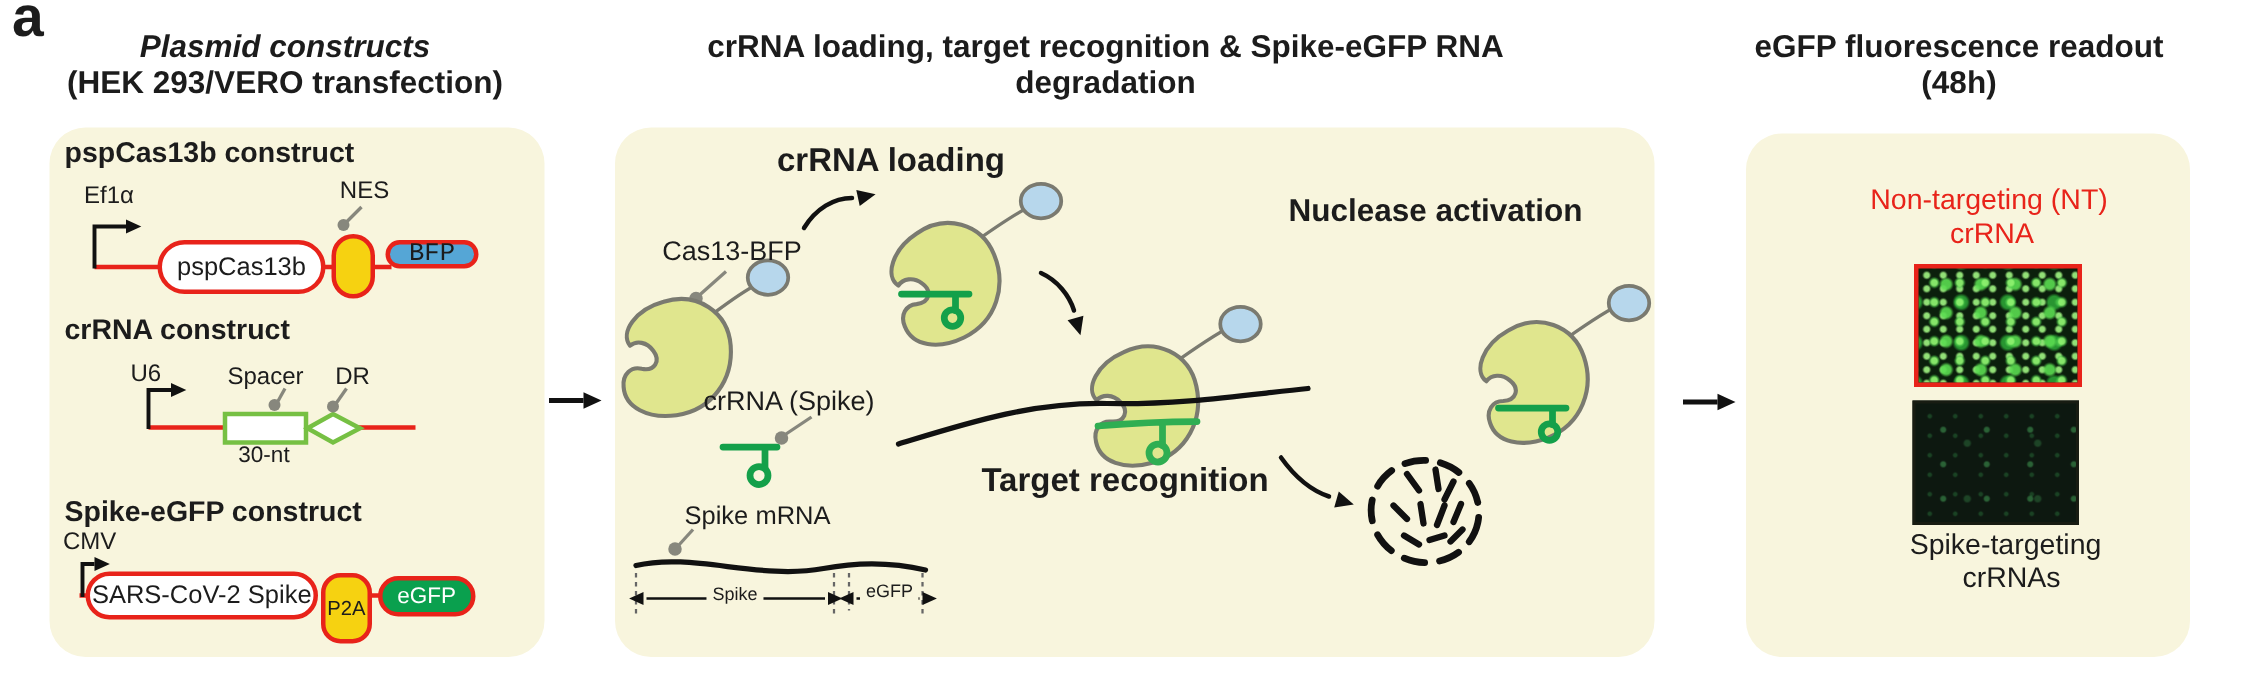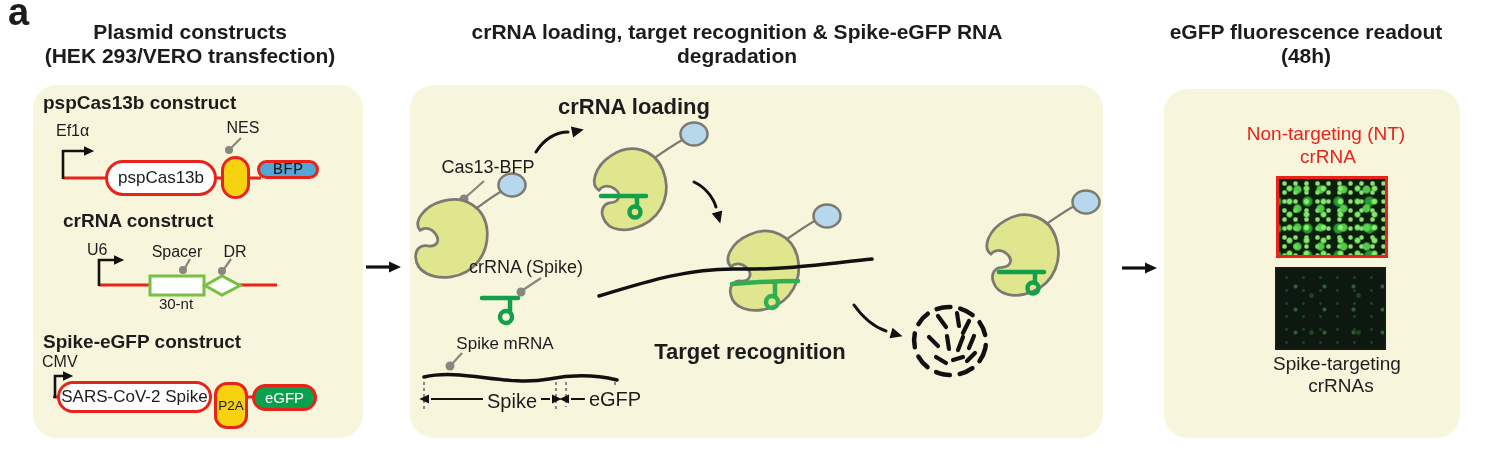--- a/index.html
+++ b/index.html
@@ -24,21 +24,21 @@
   svg.layer{position:absolute;left:0;top:0;z-index:2;pointer-events:none;}
   .lbl{position:absolute;z-index:3;white-space:nowrap;line-height:1.1;}
   .c{transform:translateX(-50%);text-align:center;}
   .title{font-weight:bold;font-size:21px;}
   .hdr{font-weight:bold;font-size:19px;}
   .sm{font-size:16px;}
   .step{font-weight:bold;font-size:22px;}
   .step2{font-weight:bold;font-size:21px;}
   .redtxt{color:var(--red);font-size:19px;}
   .blktxt{font-size:19px;}
-  .regionlbl{font-size:20px;background:var(--panel-bg);padding:0 4px;margin-left:22px;}
+  .regionlbl{font-size:12px;background:var(--panel-bg);padding:0 4px;}
   .figlab{font-weight:bold;font-size:38px;}
   .pill{position:absolute;z-index:3;box-sizing:border-box;border:3px solid var(--red);
         background:#fff;display:flex;align-items:center;justify-content:center;
         font-size:17px;}
   .tether{stroke:var(--grey);stroke-width:2.2;fill:none;}
   .balloon{fill:#b7d7ec;stroke:var(--grey);stroke-width:2.5;}
   .body{fill:var(--cas-fill);stroke:var(--grey);stroke-width:3.2;stroke-linejoin:round;}
   .crna{stroke:var(--crna-green);stroke-width:4.5;fill:none;stroke-linecap:round;}
   .crna3{stroke:#2fae52;stroke-width:4.5;fill:none;stroke-linecap:round;}
   .mrna{stroke:#111;stroke-width:3.5;fill:none;stroke-linecap:round;}
@@ -194,63 +194,64 @@
       <use href="#kid" class="body" transform="rotate(-14 43 43) scale(0.86)"></use>
     </g>
     <g class="crna">
       <path d="M999,272 H1044 M1035,272 V283"></path>
         <circle cx="1033" cy="288" r="5.5" fill="none"></circle>
     </g>
   </svg>
 
   <div class="lbl figlab" style="left:8px;top:-8px;">a</div>
 
-  <div class="lbl title c" style="left:190px;top:20px;">Plasmid constructs</div>
+  <div class="lbl title c" style="left:190px;top:20px;font-style:italic;">Plasmid constructs</div>
   <div class="lbl title c" style="left:190px;top:44px;">(HEK 293/VERO transfection)</div>
   <div class="lbl title c" style="left:737px;top:20px;">crRNA loading, target recognition &amp; Spike-eGFP RNA</div>
   <div class="lbl title c" style="left:1306px;top:20px;">eGFP fluorescence readout</div>
   <div class="lbl title c" style="left:737px;top:44px;">degradation</div>
   <div class="lbl title c" style="left:1306px;top:44px;">(48h)</div>
 
   <div class="lbl hdr" style="left:43px;top:93px;">pspCas13b construct</div>
   <div class="lbl sm" style="left:56px;top:122px;">Ef1α</div>
   <div class="lbl sm c" style="left:243px;top:119px;">NES</div>
   <div class="pill" style="left:105px;top:160px;width:112px;height:36px;border-radius:18px;">
       <span>pspCas13b</span>
     </div>
   <div class="pill" style="left:221px;top:156px;width:29px;height:43px;border-radius:15px;background:var(--yellow);"></div>
   <div class="pill" style="left:257px;top:160px;width:62px;height:19px;border-radius:18px;background:var(--bfp-blue);font-family:Liberation Mono, monospace;">
       <span>BFP</span>
     </div>
 
-  <div class="lbl hdr" style="left:43px;top:211px;margin-left:20px;">crRNA construct</div>
+  <div class="lbl hdr" style="left:43px;top:211px;">crRNA construct</div>
   <div class="lbl sm" style="left:87px;top:241px;">U6</div>
   <div class="lbl sm c" style="left:177px;top:243px;">Spacer</div>
   <div class="lbl sm c" style="left:235px;top:243px;">DR</div>
   <div class="lbl c" style="left:176px;top:296px;font-size:15px;">30-nt</div>
 
   <div class="lbl hdr" style="left:43px;top:332px;">Spike-eGFP construct</div>
   <div class="lbl sm" style="left:42px;top:353px;">CMV</div>
   <div class="pill" style="left:57px;top:381px;width:155px;height:32px;border-radius:17px;">
       <span>SARS-CoV-2 Spike</span>
     </div>
   <div class="pill" style="left:214px;top:382px;width:34px;height:47px;border-radius:13px;background:var(--yellow);font-size:13.5px;">
       <span>P2A</span>
     </div>
   <div class="pill" style="left:252px;top:384px;width:65px;height:27px;border-radius:14px;background:var(--egfp-green);color:#fff;font-size:15px;">
       <span>eGFP</span>
     </div>
 
-  <div class="lbl step c" style="left:634px;top:95px;">crRNA loading</div>
+  <div class="lbl step c" style="left:594px;top:95px;">crRNA loading</div>
   <div class="lbl c" style="left:488px;top:158px;font-size:18px;">Cas13-BFP</div>
   <div class="lbl c" style="left:526px;top:258px;font-size:18px;">crRNA (Spike)</div>
   <div class="lbl c" style="left:461px;top:335px;font-size:17px;margin-left:44px;">Spike mRNA</div>
   <div class="lbl regionlbl c" style="left:490px;top:390px;">Spike</div>
   <div class="lbl regionlbl c" style="left:593px;top:388px;">eGFP</div>
-  <div class="lbl step c" style="left:750px;top:340px;text-align:center;">Target recognition</div>
+  <div class="lbl step c" style="left:750px;top:308px;text-align:center;">Target recognition</div>
+  <div class="lbl step2 c" style="left:957px;top:129px;">Nuclease activation</div>
 
   <div class="lbl redtxt c" style="left:1326px;top:124px;">Non-targeting (NT)</div>
   <div class="lbl redtxt c" style="left:1328px;top:147px;">crRNA</div>
   <div class="micrograph" id="img-nt"></div>
   <div class="micrograph" id="img-st"></div>
   <div class="lbl blktxt c" style="left:1337px;top:354px;">Spike-targeting</div>
   <div class="lbl blktxt c" style="left:1341px;top:376px;">crRNAs</div>
 
 </div>
 

